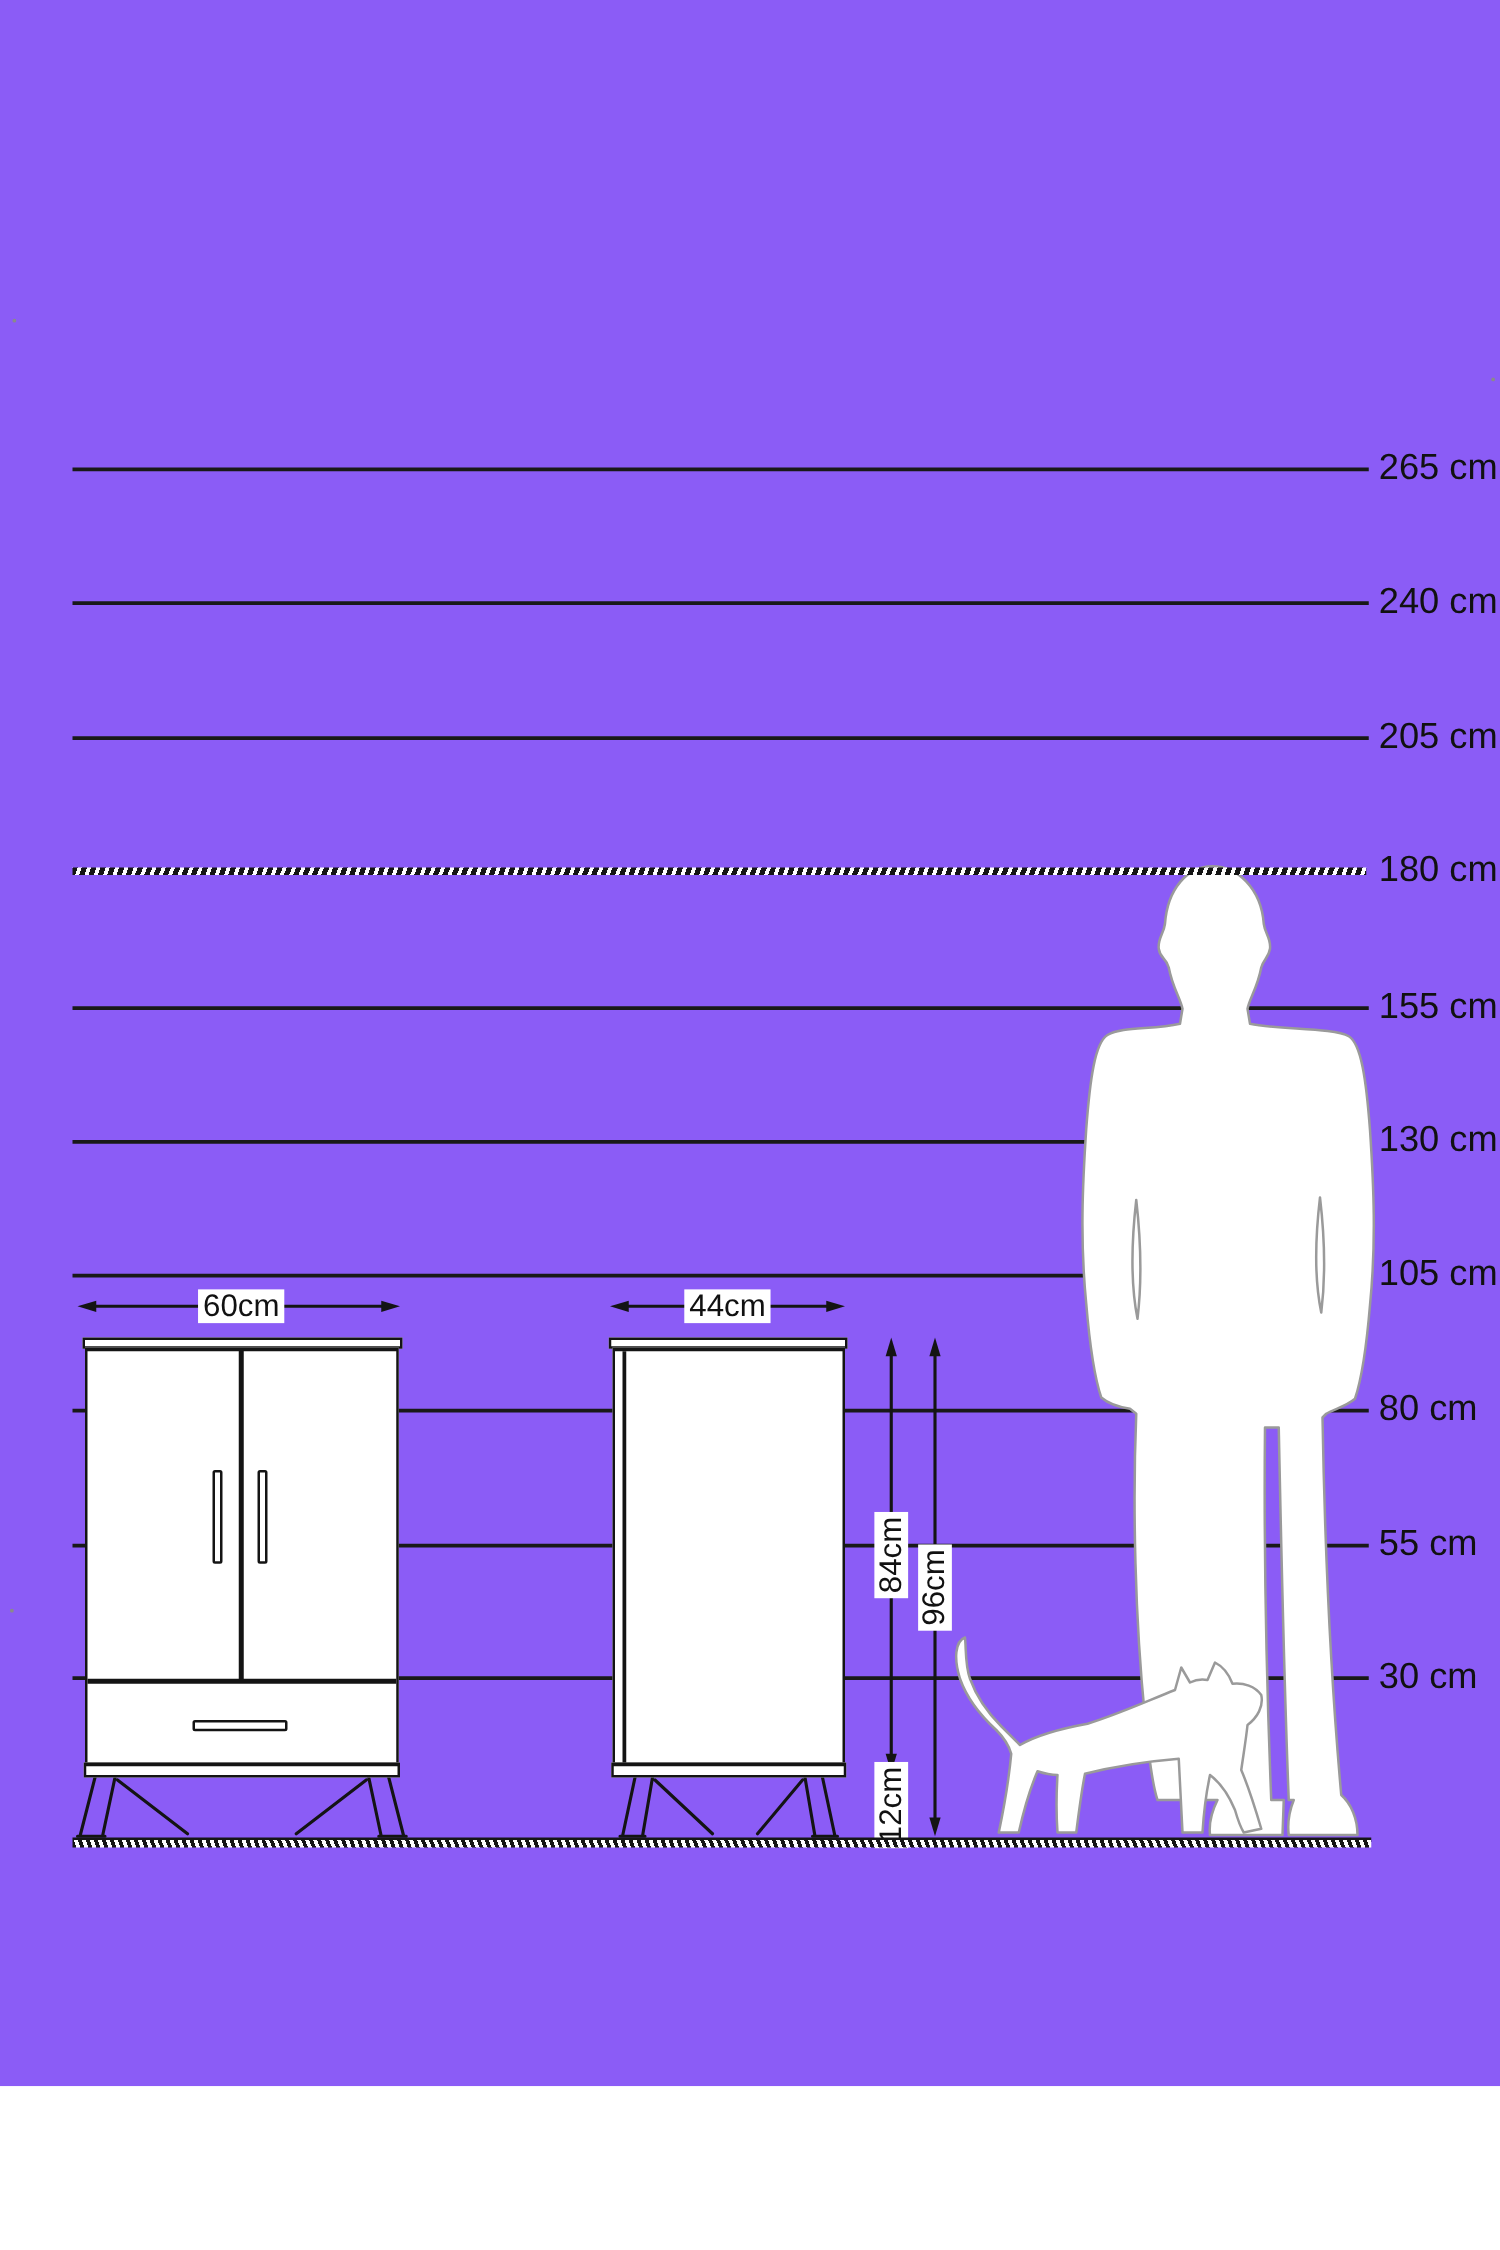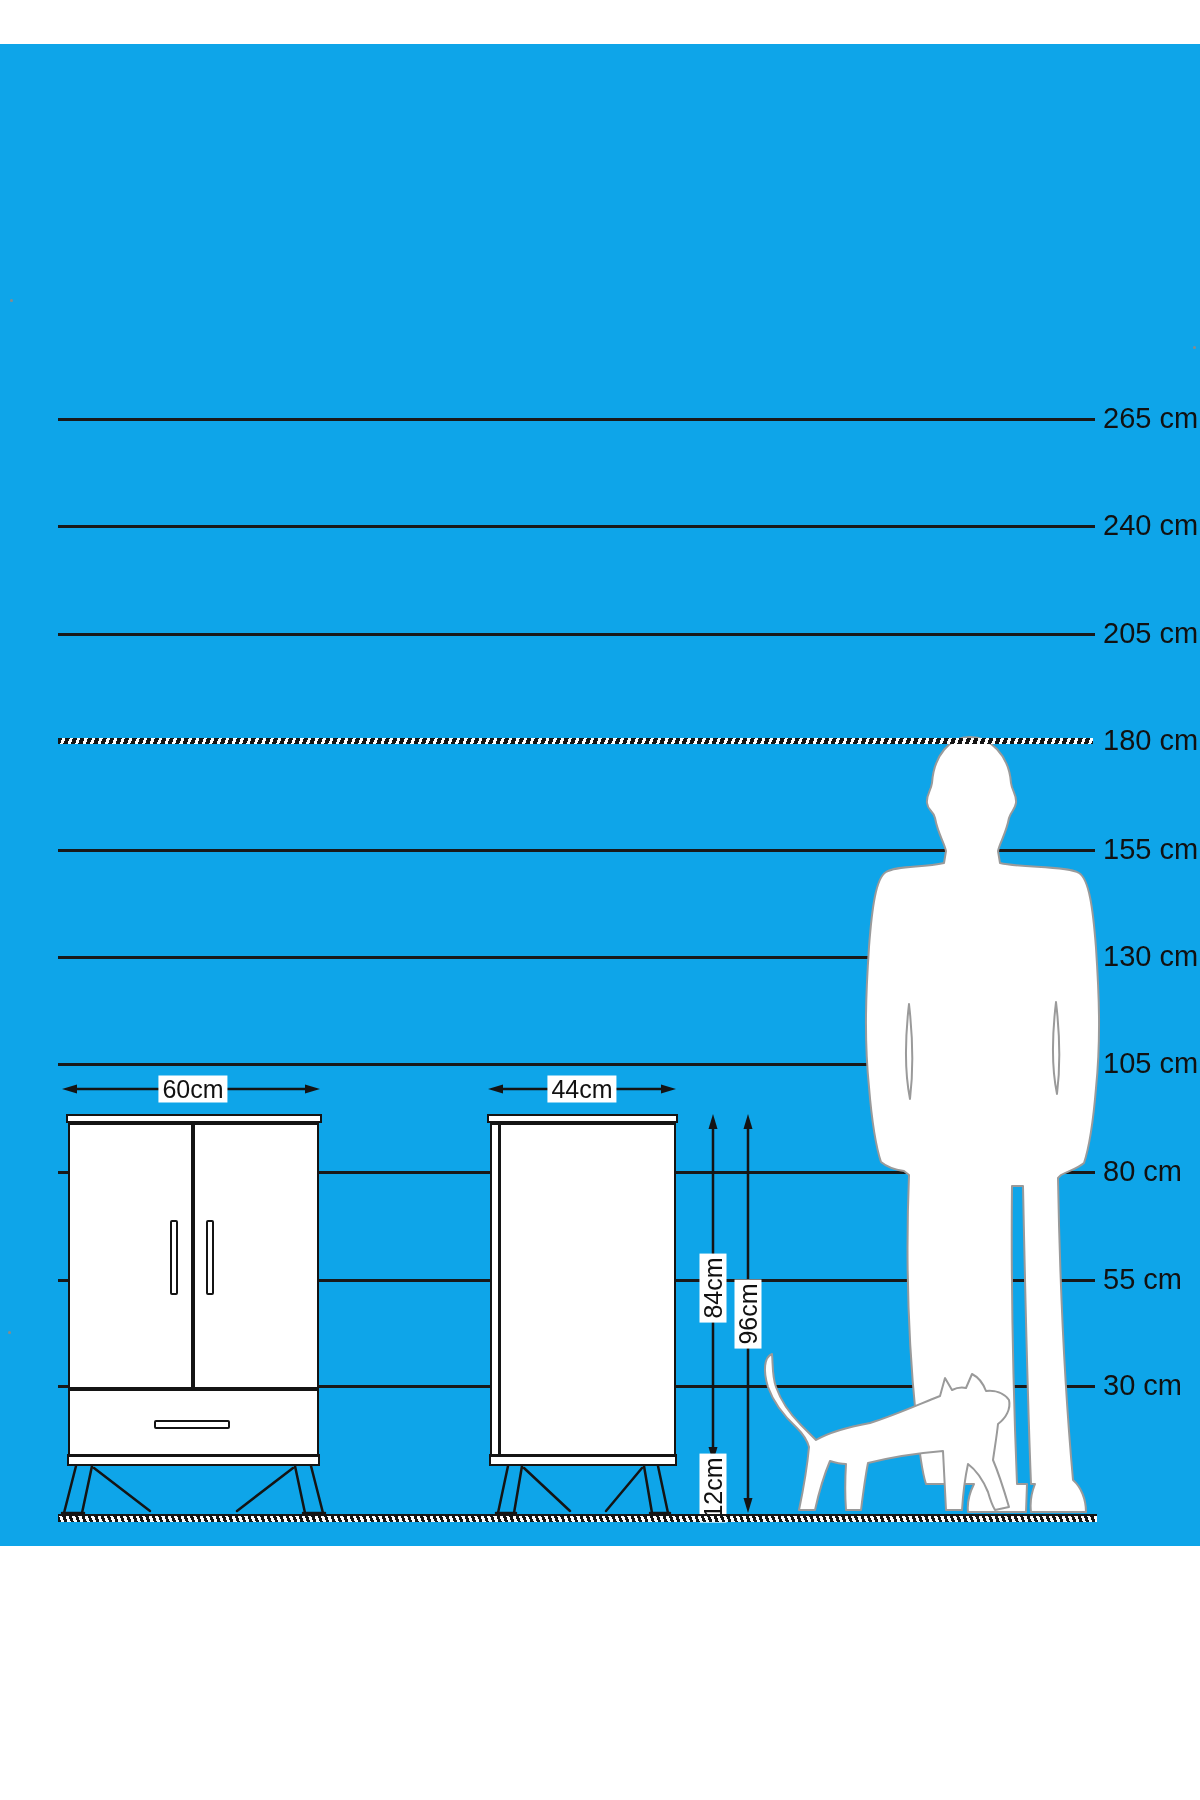--- a/index.html
+++ b/index.html
@@ -1,18 +1,18 @@
 <!DOCTYPE html>
 <html><head>
 <meta charset="utf-8">
 <style>
   html,body{margin:0;padding:0;background:#ffffff;}
   #canvas{
-    position:relative;width:1200px;height:1502px;background:#0ea5e9;overflow:hidden;
-    font-family:"Liberation Sans","DejaVu Sans",sans-serif;color:#161616;margin-top:44px;
+    position:relative;width:1200px;height:1669px;background:#8b5cf6;overflow:hidden;
+    font-family:"Liberation Sans","DejaVu Sans",sans-serif;color:#161616;
   }
   
   .hline{position:absolute;left:58px;width:1037px;height:2.5px;background:#191919;z-index:2;}
   .hline-hatched{
     position:absolute;left:58px;width:1035px;height:6px;z-index:8;
     background:repeating-linear-gradient(110deg,#141414 0 4px,#fdfdfd 4px 7px);
   }
   .ground{
     position:absolute;left:58px;top:1470px;width:1039px;height:6px;z-index:8;
     border-top:2.5px solid #161616;

